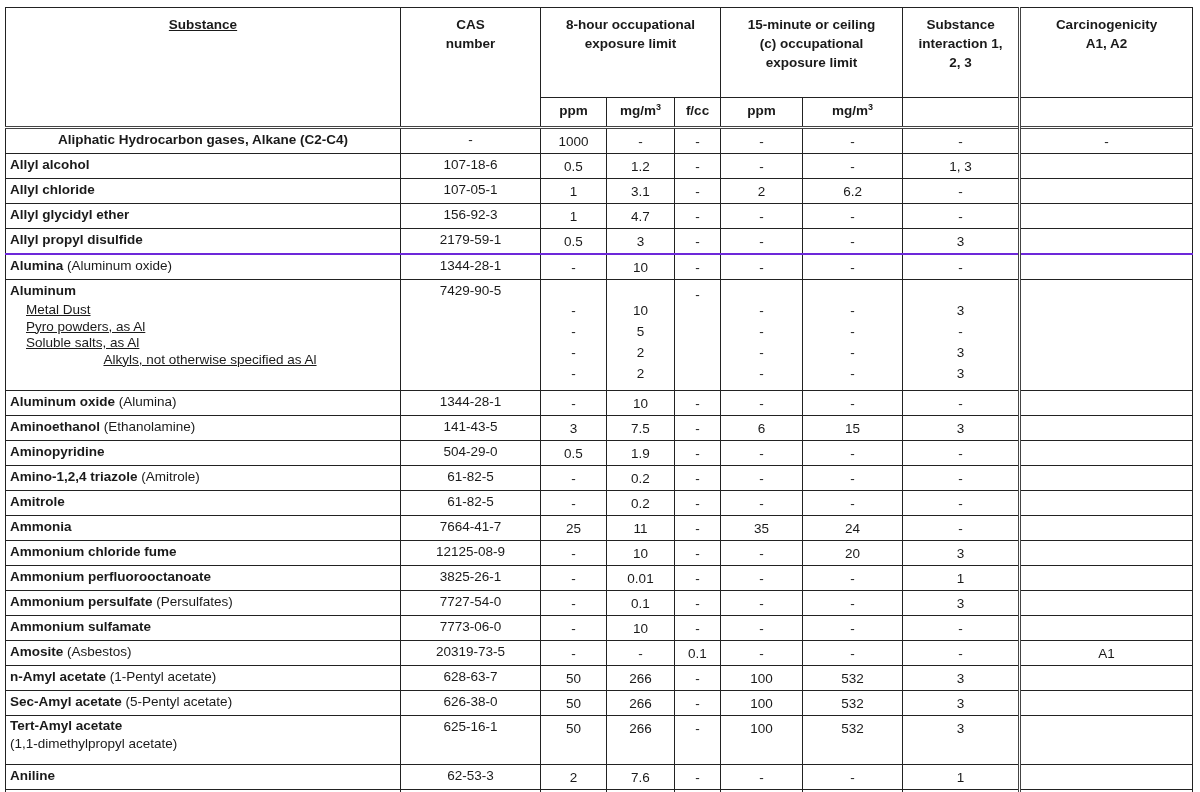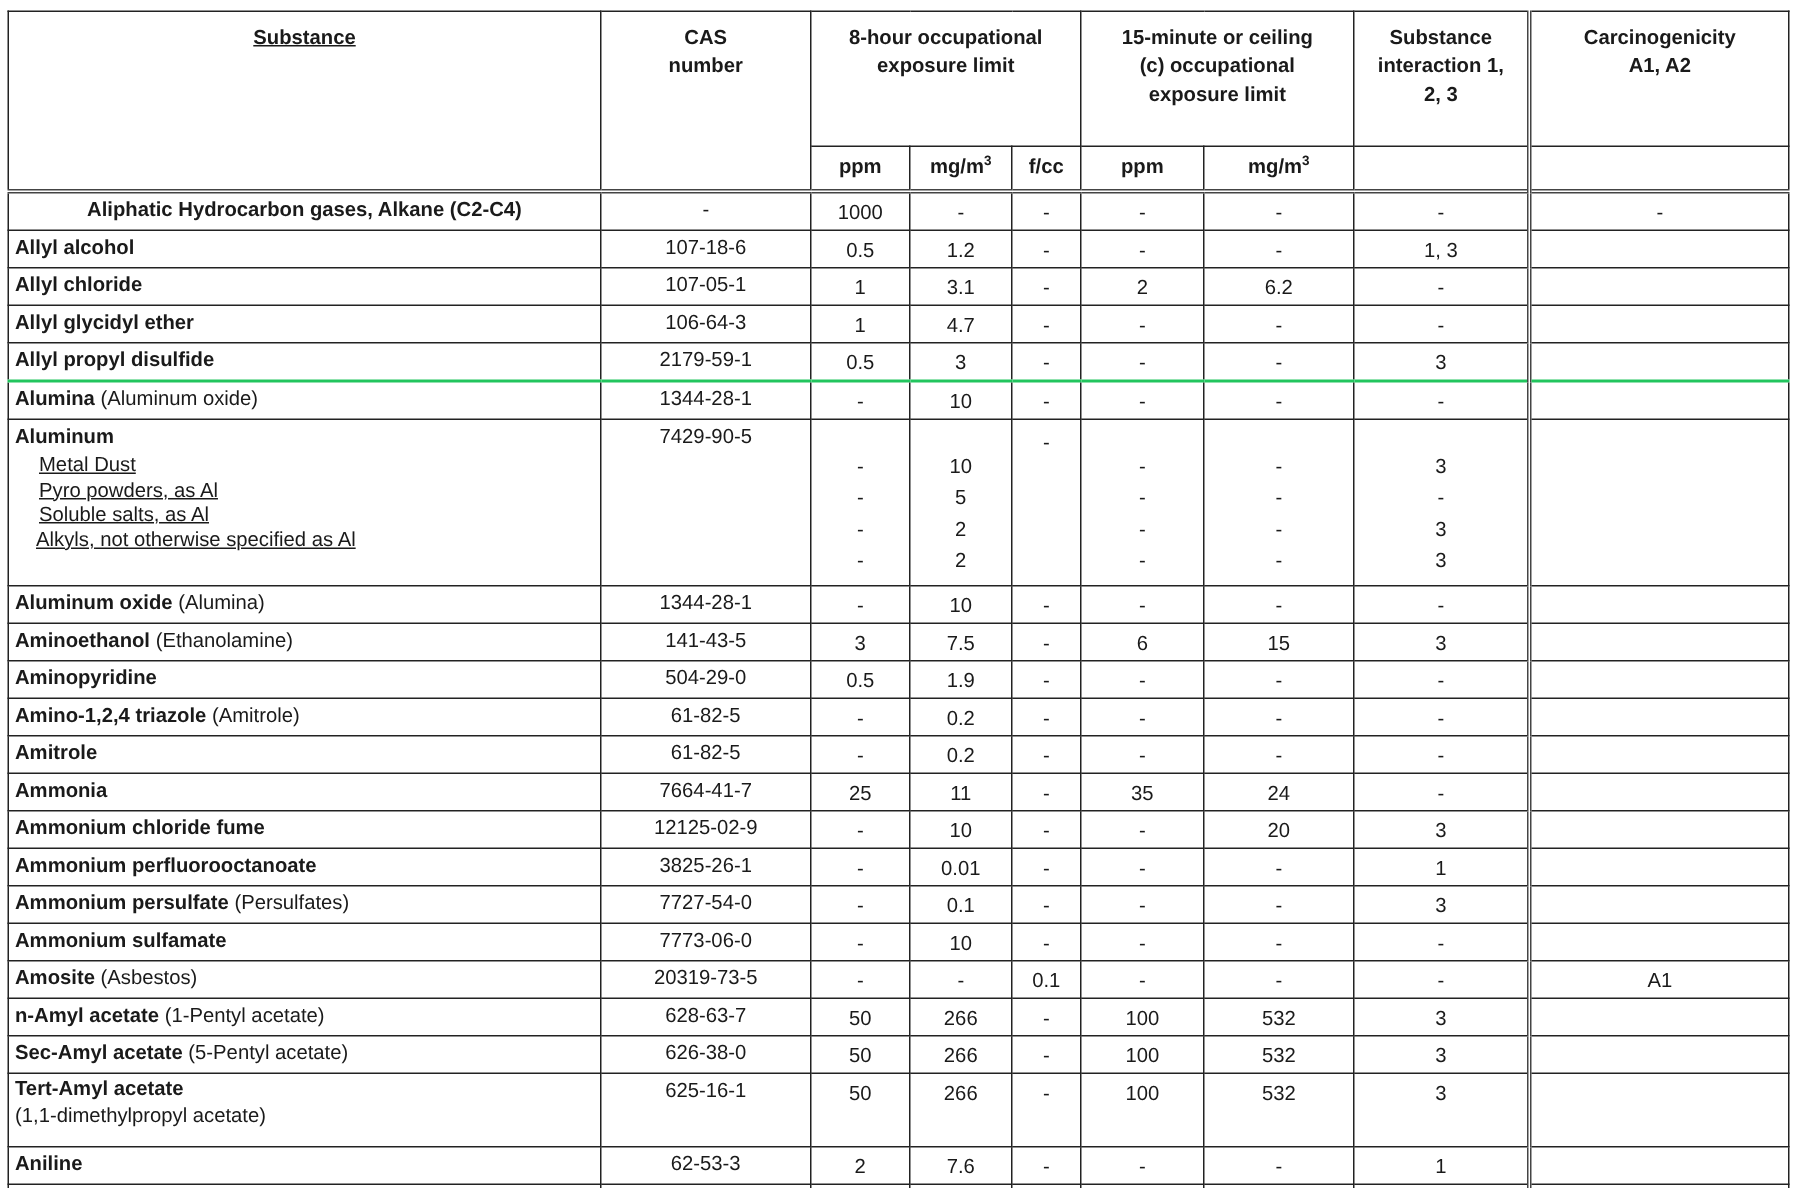--- a/index.html
+++ b/index.html
@@ -12,24 +12,24 @@
   table.oel tr.units th { padding-top:5px; height:23px; line-height:16px; }
   table.oel thead tr.top th { height:82px;text-decoration:underline; }
   table.oel .c { text-align:center; }
   table.oel td { height:22px; line-height:22px; }
   table.oel td.num { padding-top:2px; }
   .b { font-weight:bold; }
   .n { font-weight:normal; }
   tbody tr:first-child td { border-top:3px double #444;text-align:center; }
   td.carc, th.carc { border-left:3px double #444 !important; }
   .sub { display:block; padding-left:16px; line-height:16.5px;text-decoration:underline; }
-  .sub.a { padding-left:14px; }
+  .sub.a { padding-left:14px;text-align:center; }
   .stack { display:block; line-height:21px; }
   sup { font-size:9px; vertical-align:5px; line-height:0; }
-  tr.thick-top td { border-top:2px solid #22c55e; }
+  tr.thick-top td { border-top:2px solid #6d28d9; }
 </style>
 </head>
 <body>
 
 <table class="oel">
   <colgroup>
     <col style="width:395px">
       <col style="width:140px">
       <col style="width:66px">
       <col style="width:68px">
@@ -87,21 +87,21 @@
     <td class="c num">1</td>
     <td class="c num">3.1</td>
     <td class="c num">-</td>
     <td class="c num">2</td>
     <td class="c num">6.2</td>
     <td class="c num">-</td>
     <td class="c carc num"></td>
   </tr>
       <tr>
     <td><span class="b">Allyl glycidyl ether</span> <span class="n"></span></td>
-    <td class="c">106-64-3</td>
+    <td class="c">156-92-3</td>
     <td class="c num">1</td>
     <td class="c num">4.7</td>
     <td class="c num">-</td>
     <td class="c num">-</td>
     <td class="c num">-</td>
     <td class="c num">-</td>
     <td class="c carc num"></td>
   </tr>
       <tr>
     <td><span class="b">Allyl propyl disulfide</span> <span class="n"></span></td>
@@ -235,21 +235,21 @@
     <td class="c num">25</td>
     <td class="c num">11</td>
     <td class="c num">-</td>
     <td class="c num">35</td>
     <td class="c num">24</td>
     <td class="c num">-</td>
     <td class="c carc num"></td>
   </tr>
       <tr>
     <td><span class="b">Ammonium chloride fume</span> <span class="n"></span></td>
-    <td class="c">12125-02-9</td>
+    <td class="c">12125-08-9</td>
     <td class="c num">-</td>
     <td class="c num">10</td>
     <td class="c num">-</td>
     <td class="c num">-</td>
     <td class="c num">20</td>
     <td class="c num">3</td>
     <td class="c carc num"></td>
   </tr>
       <tr>
     <td><span class="b">Ammonium perfluorooctanoate</span> <span class="n"></span></td>

